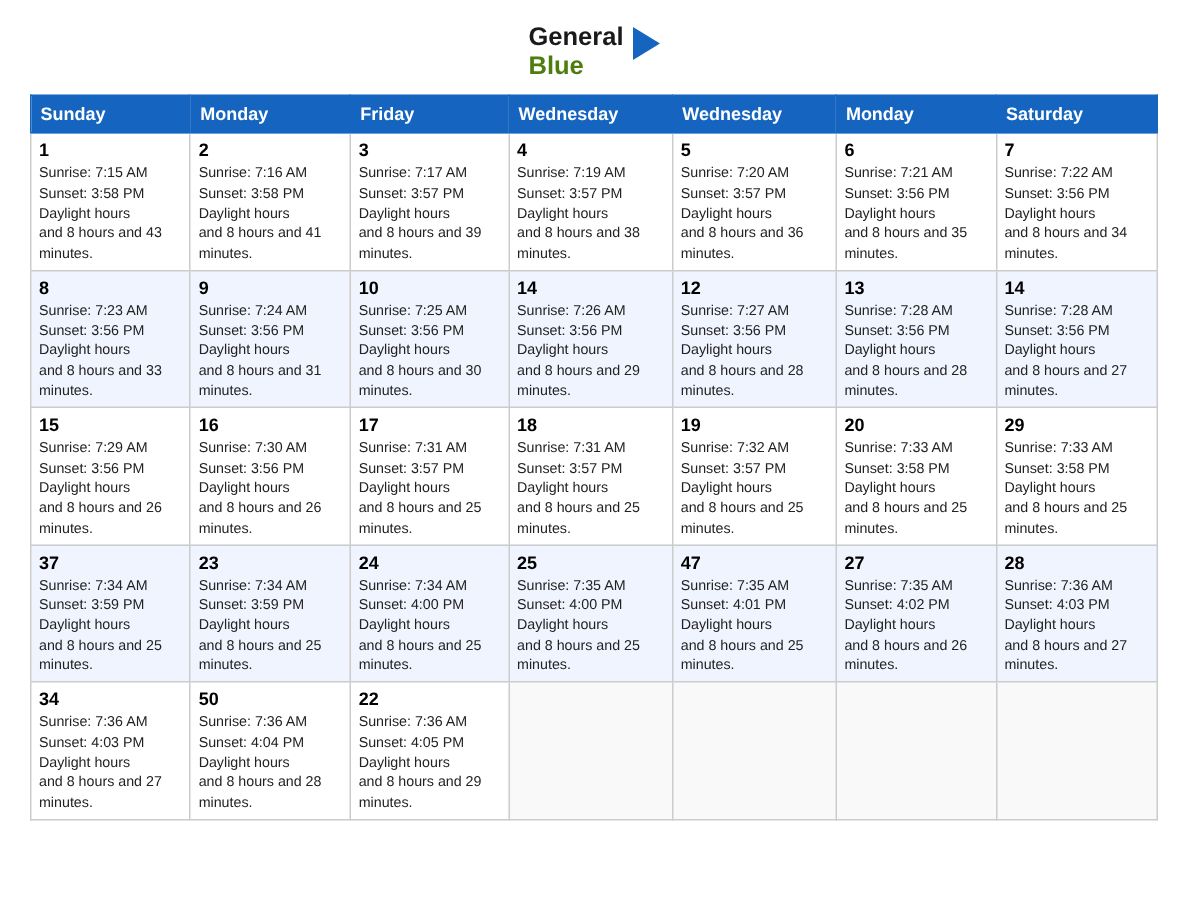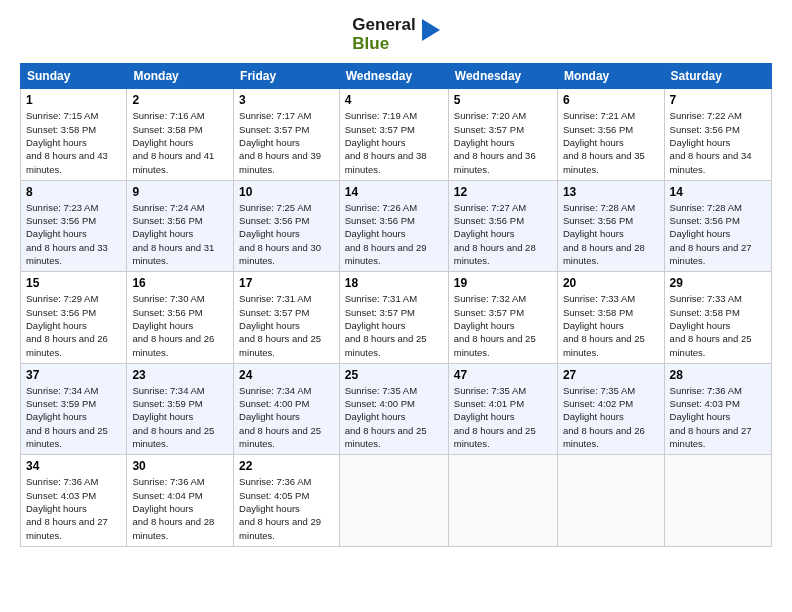--- a/index.html
+++ b/index.html
@@ -238,21 +238,21 @@
         <span class="day-num">28</span>
         <div class="day-info">Sunrise: 7:36 AM<br>Sunset: 4:03 PM<br>Daylight hours<br>and 8 hours and 27 minutes.</div>
       </td>
         </tr>
         <tr>
           <td>
         <span class="day-num">34</span>
         <div class="day-info">Sunrise: 7:36 AM<br>Sunset: 4:03 PM<br>Daylight hours<br>and 8 hours and 27 minutes.</div>
       </td>
           <td>
-        <span class="day-num">30</span>
+        <span class="day-num">50</span>
         <div class="day-info">Sunrise: 7:36 AM<br>Sunset: 4:04 PM<br>Daylight hours<br>and 8 hours and 28 minutes.</div>
       </td>
           <td>
         <span class="day-num">22</span>
         <div class="day-info">Sunrise: 7:36 AM<br>Sunset: 4:05 PM<br>Daylight hours<br>and 8 hours and 29 minutes.</div>
       </td>
           <td class="empty-cell"></td>
           <td class="empty-cell"></td>
           <td class="empty-cell"></td>
           <td class="empty-cell"></td>

